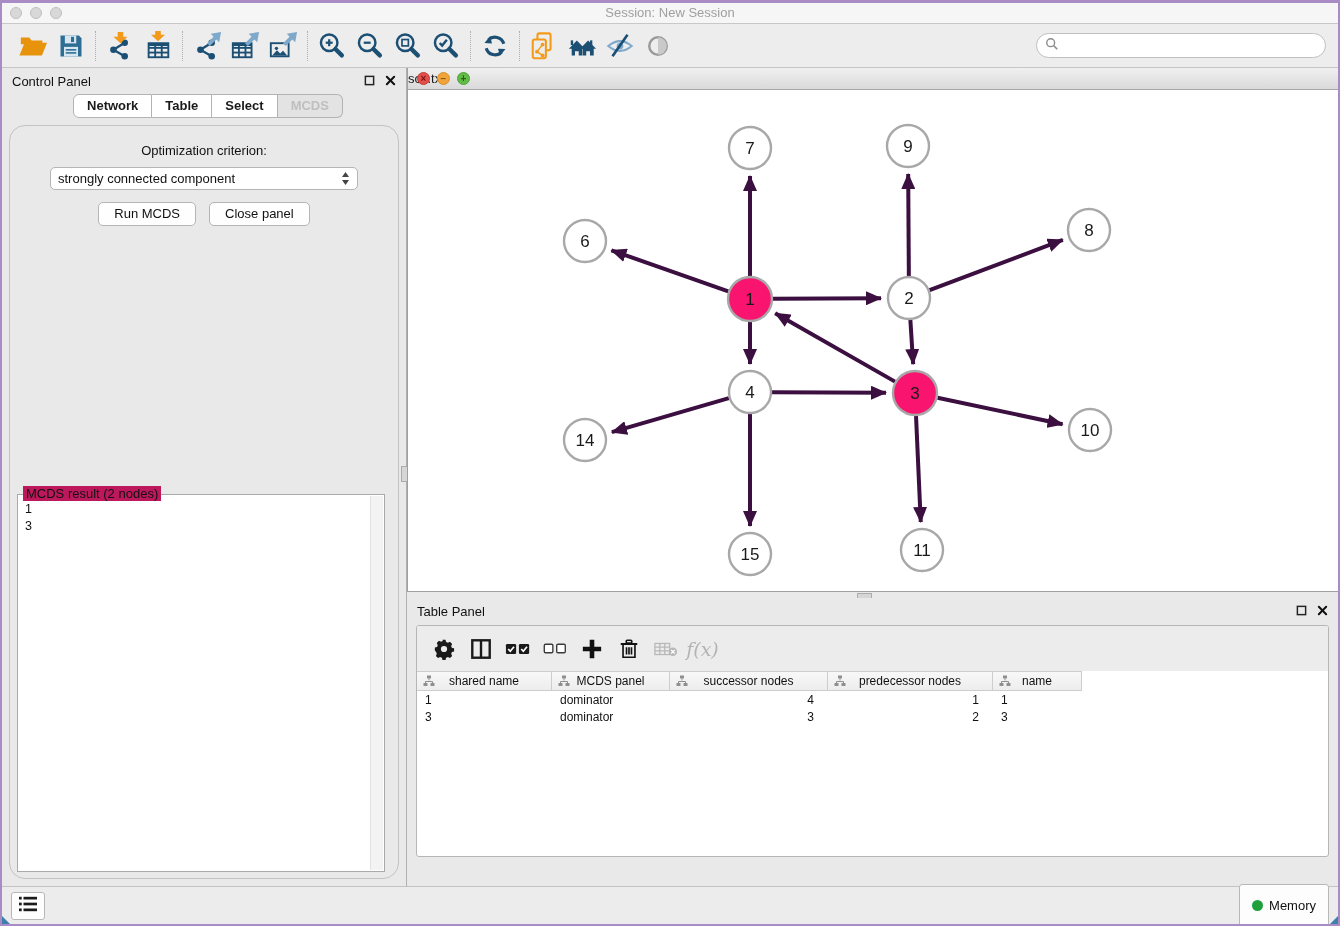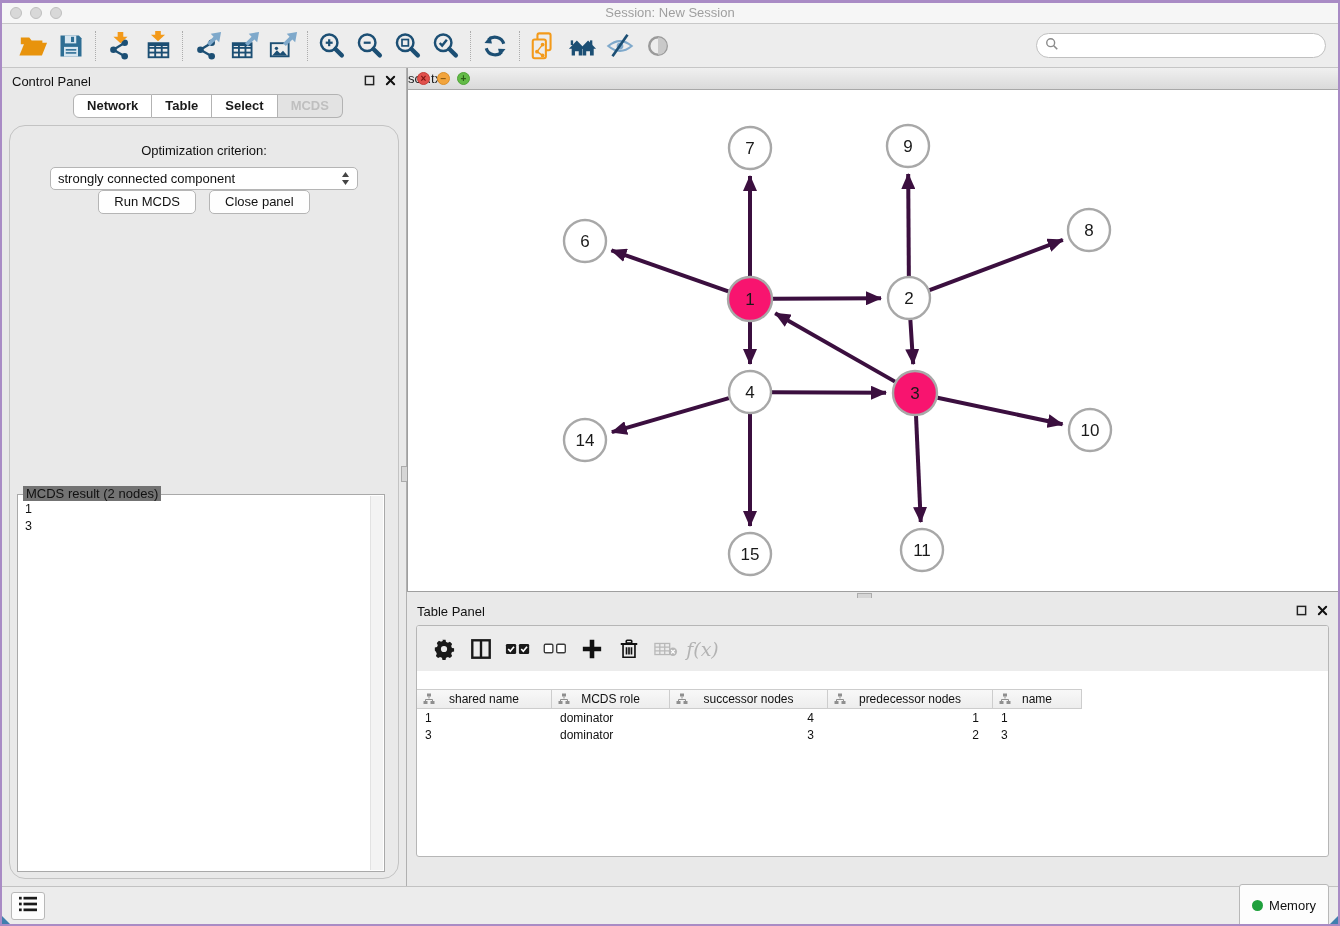--- a/index.html
+++ b/index.html
@@ -42,26 +42,26 @@
   .seg .tab:last-child { border-radius:0 6px 6px 0;text-align:right; }
   .seg .tab.selected { background:#e3e3e3; color:#bfbfbf; }
   .cp-tabs-row { display:flex; justify-content:center;margin-left:8px; }
   .cp-content { position:absolute; left:7px; right:7px; top:57px; bottom:7px;
                 border:1px solid #c3c3c3; border-radius:16px; }
   .opt-label { text-align:center; font-size:13px; margin-top:17px; color:#111; }
   .dropdown { width:308px; height:23px; margin:9px auto 0; background:#fff; border:1px solid #b5b5b5;
               border-radius:5px; display:flex; align-items:center; padding:0 7px; box-sizing:border-box;
               font-size:13px; color:#111; }
   .dd-arrows { margin-left:auto; display:flex; align-items:center; }
-  .btn-row { display:flex; justify-content:center; gap:13px; }
+  .btn-row { display:flex; justify-content:center; gap:13px; margin-top:12px; }
   .btn { background:#fefefe; border:1px solid #b5b5b5; border-radius:5px; font-size:13px;
          padding:3px 15px 4px; color:#111; }
   .result-fs { position:absolute; left:7px; right:13px; top:368px; bottom:6px;
                border:1px solid #a9a9a9; background:#fff; }
-  .result-legend { position:absolute; top:-9px; left:5px; background:#737373; font-size:13px;
+  .result-legend { position:absolute; top:-9px; left:5px; background:#be185d; font-size:13px;
                    padding:0 3px; color:#111;text-align:right; }
   .result-text { position:absolute; left:0; right:14px; top:2px; bottom:0; padding:4px 7px;
                  font-family:"Liberation Sans",sans-serif; font-size:12.5px; line-height:17px;
                  overflow:hidden; white-space:pre; color:#111; }
   .result-scroll { position:absolute; right:1px; top:1px; bottom:1px; width:12px;
                    background:#f3f3f3; border-left:1px solid #e2e2e2; }
 
   
   .v-splitter { position:absolute; left:404px; top:0; width:1px; bottom:0; background:#b0b0b0; }
   .v-grip { position:absolute; left:399px; top:398px; width:5px; height:14px;
@@ -86,21 +86,21 @@
   .net-canvas svg { position:absolute; top:0; left:0; }
   .net-canvas svg text { font-family:"Liberation Sans",sans-serif; }
 
   
   .table-panel { position:absolute; left:405px; right:0; top:530px; bottom:0; background:#e9e9e9; }
   .tp-box { position:absolute; left:9px; right:9px; top:27px; bottom:29px; background:#fff;
             border:1px solid #b6b6b6; border-radius:3px; overflow:hidden; }
   .tp-toolbar { height:45px; background:#ececec; display:flex; align-items:center; padding:0 8px; }
   .tp-btn { min-width:37px; height:37px; display:flex; align-items:center; justify-content:center; }
   .fx { font-family:"DejaVu Serif",serif; font-style:italic; font-size:19px; color:#b3b3b3; }
-  .table-header { display:flex; margin-top:18px; border-top:1px solid #cdcdcd; border-bottom:1px solid #cdcdcd;
+  .table-header { display:flex; margin-top:0; border-top:1px solid #cdcdcd; border-bottom:1px solid #cdcdcd;
                   background:linear-gradient(#f8f8f8,#ededed); height:18px; width:665px; }
   .th { position:relative; display:flex; align-items:center; justify-content:center; font-size:12px;
         color:#111; border-right:1px solid #cdcdcd; box-sizing:border-box; }
   .tree-ic { position:absolute; left:6px; top:3px; }
   .tr { display:flex; height:16px; align-items:center; font-size:12px; color:#111; margin-top:1px; }
   .td { box-sizing:border-box; overflow:hidden; }
   .a-l { padding-left:8px; text-align:left; }
   .a-r { padding-right:14px; text-align:right; }
   .tp-tabs { position:absolute; left:0; right:0; bottom:3px; display:flex; justify-content:center; }
 
@@ -511,21 +511,21 @@
             </div>
             <div class="th" style="width: 118px;">
               <span class="tree-ic"><svg width="12" height="12" viewBox="0 0 12 12">
                   <g fill="#8f8f8f">
                     <rect x="4" y="0.5" width="4" height="3"></rect>
                     <rect x="0.5" y="8" width="4" height="3"></rect>
                     <rect x="7.5" y="8" width="4" height="3"></rect>
                   </g>
                   <path d="M6 3.5v2M2.5 8V6.5h7V8" fill="none" stroke="#8f8f8f" stroke-width="1"></path>
                 </svg></span>
-              <span>MCDS role</span>
+              <span>MCDS panel</span>
             </div>
             <div class="th" style="width: 158px;">
               <span class="tree-ic"><svg width="12" height="12" viewBox="0 0 12 12">
                   <g fill="#8f8f8f">
                     <rect x="4" y="0.5" width="4" height="3"></rect>
                     <rect x="0.5" y="8" width="4" height="3"></rect>
                     <rect x="7.5" y="8" width="4" height="3"></rect>
                   </g>
                   <path d="M6 3.5v2M2.5 8V6.5h7V8" fill="none" stroke="#8f8f8f" stroke-width="1"></path>
                 </svg></span>

